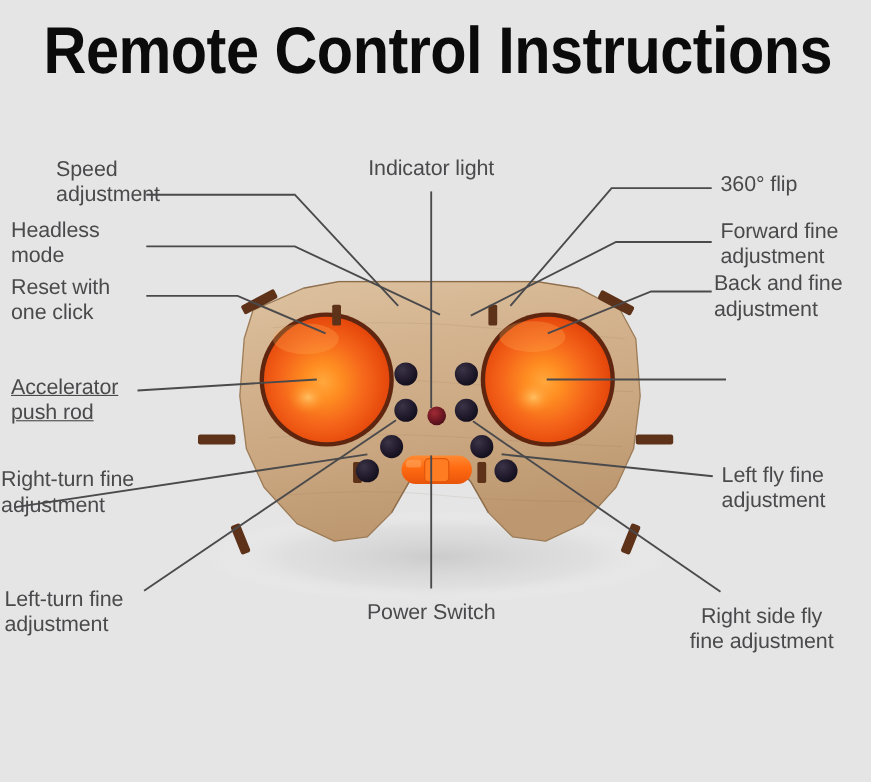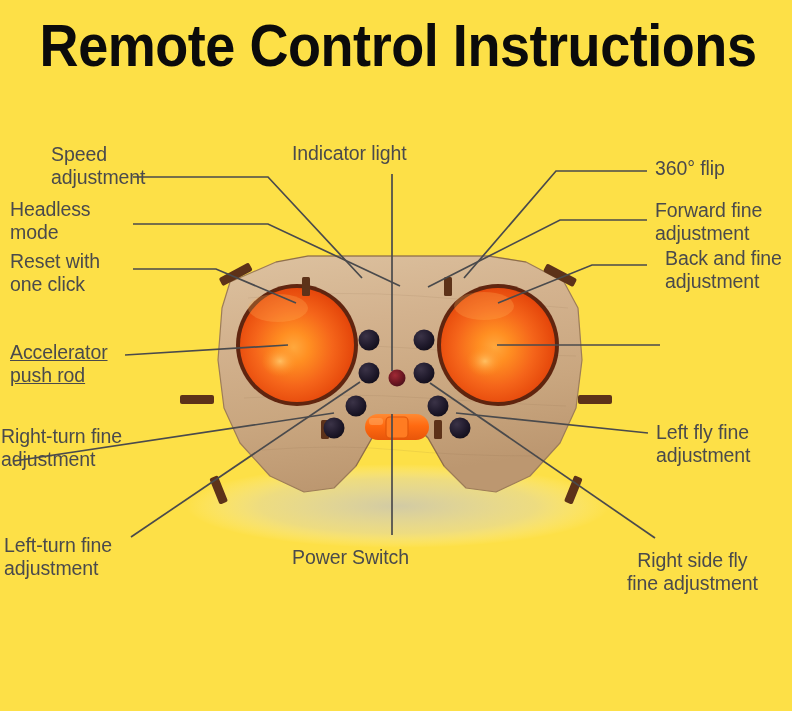--- a/index.html
+++ b/index.html
@@ -5,21 +5,21 @@
 <style>
   html, body {
     margin: 0;
     padding: 0;
     background: #ffffff;
   }
   #page {
     position: relative;
     width: 792px;
     height: 711px;
-    background: #fde047;
+    background: #e5e5e5;
     overflow: hidden;
     font-family: "Liberation Sans", "DejaVu Sans", sans-serif;
   }
 
   
   #title {
     position: absolute;
     left: 0;
     top: 14px;
     width: 792px;
@@ -40,21 +40,21 @@
     position: absolute;
     color: #4a4a4c;
     font-size: 19.5px;
     line-height: 22.5px;
     font-family: "Liberation Sans", "DejaVu Sans", sans-serif;
     font-weight: 400;
     white-space: pre-line;
     letter-spacing: -0.1px;
   }
   .label.right { text-align: left; }
-  .label.center { text-align: left; }
+  .label.center { text-align: center; }
 
   
   #overlay {
     position: absolute;
     left: 0; top: 0;
     width: 792px; height: 711px;
     pointer-events: none;
   }
 
   
@@ -269,21 +269,21 @@
 
   <div class="label center" style="left:292px; top:142px; width:200px;">Indicator light</div>
 
   <div class="label center" style="left:292px; top:546px; width:200px;">Power Switch</div>
 
   <div class="label right" style="left:655px; top:157px;">360°  flip</div>
 
   <div class="label right" style="left:655px; top:199px;">Forward fine
 adjustment</div>
 
-  <div class="label right" style="left:649px; top:247px;margin-left:16px;">Back and fine
+  <div class="label right" style="left:649px; top:247px;">Back and fine
 adjustment</div>
 
 
   <div class="label right" style="left:656px; top:421px;">Left fly fine
 adjustment</div>
 
   <div class="label right" style="left:627px; top:549px;text-align:center;">Right side fly
 fine adjustment</div>
 
 </div>

